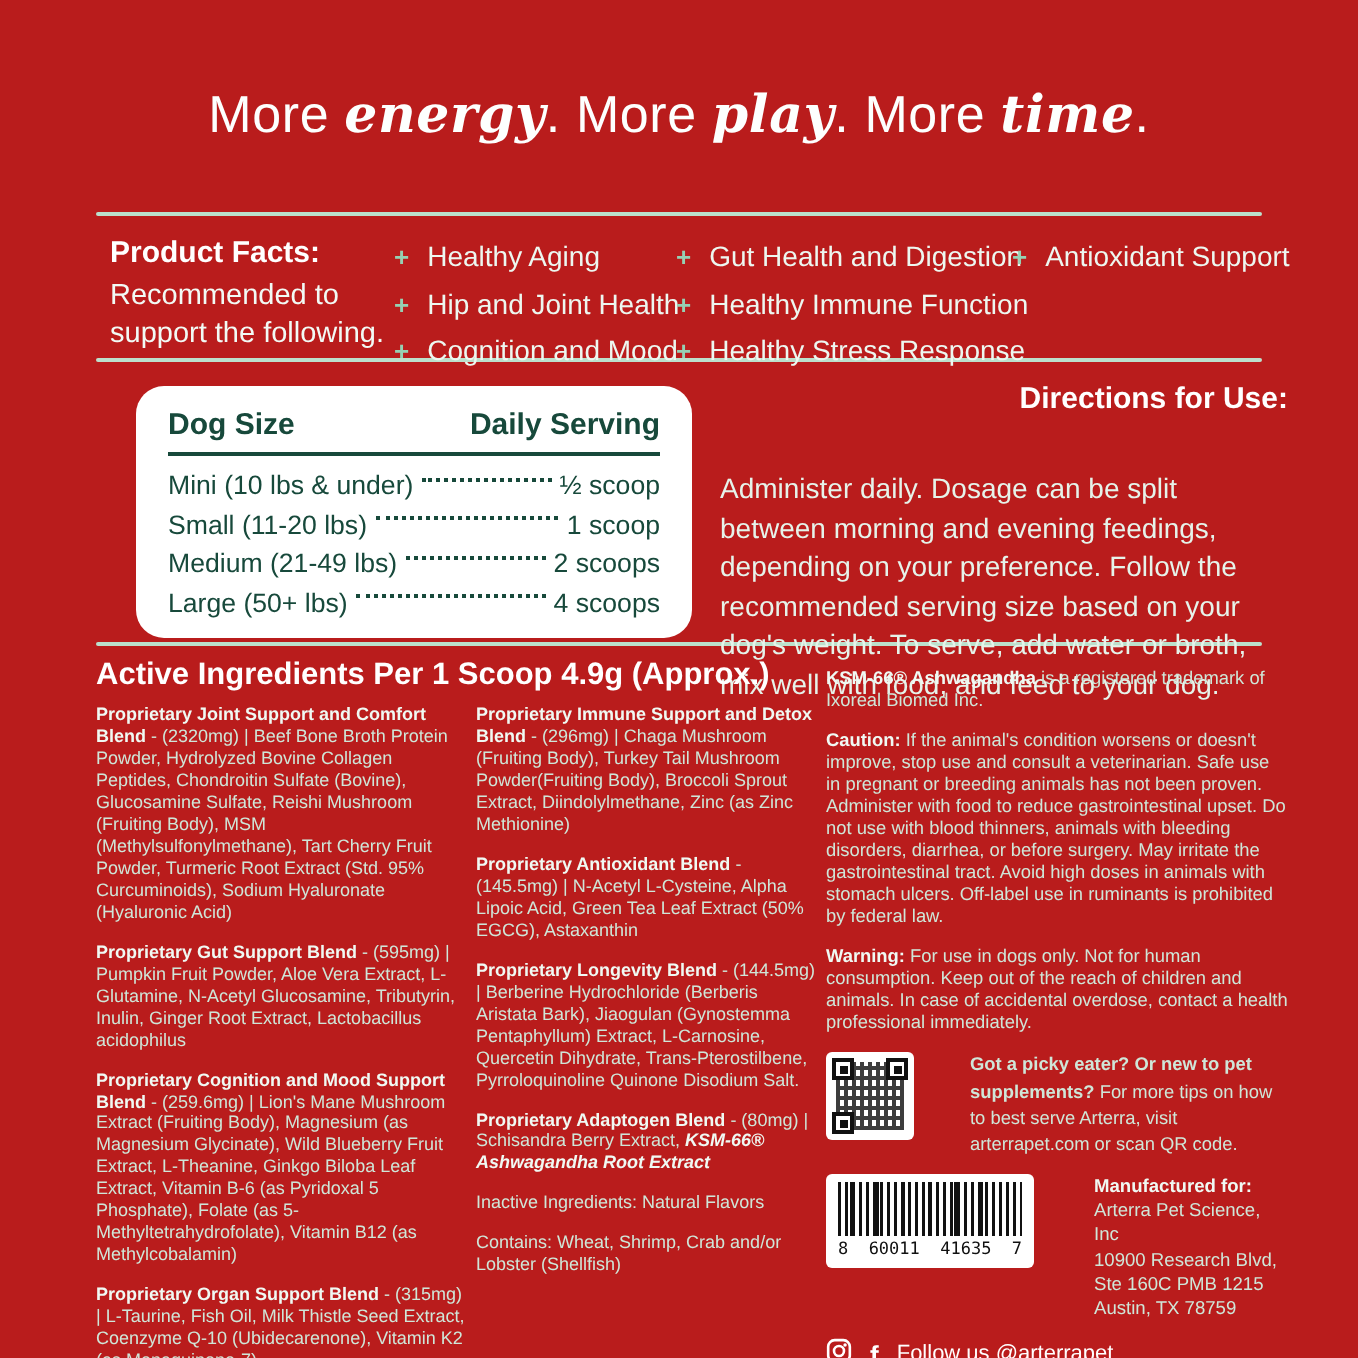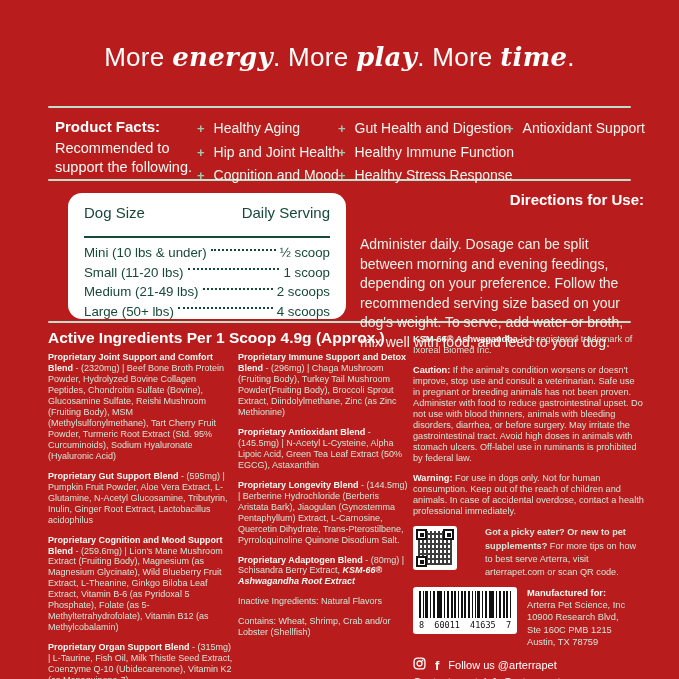--- a/index.html
+++ b/index.html
@@ -19,22 +19,22 @@
   
   .pf-block { position:absolute; left:55px; top:117px; width:155px; font-size:14.5px; line-height:1.32; color:#F2FAF5; }
   .pf-title { font-weight:bold; font-size:15px; margin-bottom:2px; color:#FFFFFF; }
   .benefit-col { position:absolute; top:120px; font-size:14px; color:#EDF7F0; }
   #bcol1 { left:197px; } #bcol2 { left:338px; } #bcol3 { left:506px; }
   .benefit { display:flex; gap:9px; margin-bottom:7.5px; align-items:baseline; }
   .plus { color:#96D0B3; font-weight:bold; font-size:13px; }
   
   .dog-box { position:absolute; left:68px; top:193px; width:278px; height:126px;
     background:#FFFFFF; border-radius:14px; padding:11px 16px 8px; color:#17493B; }
-  .dt-head { display:flex; justify-content:space-between; font-weight:normal; font-size:15px;
-    padding-bottom:15px; border-bottom:2px solid #17493B; margin-bottom:7px; }
+  .dt-head { display:flex; justify-content:space-between; font-weight:bold; font-size:15px;
+    padding-bottom:5px; border-bottom:2px solid #17493B; margin-bottom:7px; }
   .dt-row { display:flex; align-items:center; font-size:13.3px; margin-bottom:4.5px; }
   .dt-dots { flex:1; border-bottom:2px dotted #17493B; margin:0 4px; transform:translateY(-3px); }
   
   .directions { position:absolute; left:360px; top:191px; width:284px; }
   .dir-title { font-weight:bold; font-size:15px; color:#FFFFFF; margin-bottom:8px;text-align:right; }
   .dir-body { font-size:14px; line-height:1.4; color:#E6F3EA;margin-top:27px; }
   
   .ai-title { position:absolute; left:48px; top:329px; font-weight:bold; font-size:15.5px; color:#FFFFFF; }
   .ing-col { position:absolute; font-size:9px; line-height:1.22; color:#CFE6D8; }
   #icol1 { left:48px;  top:352px; width:185px; }
@@ -55,21 +55,21 @@
   .qr-tl { top:3px; left:3px; } .qr-tr { top:3px; right:3px; } .qr-bl { bottom:3px; left:3px; }
   .qr-text { font-size:9.2px; line-height:1.42; }
   
   .bc-row { display:flex; gap:10px; margin-bottom:9px; }
   .barcode { width:104px; height:47px; background:#fff; border-radius:3px; padding:4px 6px 3px; flex:0 0 auto; }
   .bars { height:27px;
     background-image:repeating-linear-gradient(90deg,#111 0 1.5px,transparent 1.5px 3.5px),
                      repeating-linear-gradient(90deg,transparent 0 6px,#111 6px 7.5px,transparent 7.5px 13px); }
   .bc-digits { display:flex; justify-content:space-between; margin-top:2px;
     font-family:"DejaVu Sans Mono", monospace; font-size:8.5px; color:#111; }
-  .mfg { font-size:9.3px; line-height:1.32; }
+  .mfg { font-size:9.3px; line-height:1.32;margin-left:20px; }
   .mfg b { display:block; color:#F0F9F3; }
   
   .social-row { display:flex; align-items:center; gap:9px; margin-top:3px; font-size:11px; color:#FFFFFF; }
   .fb-glyph { font-weight:bold; font-size:13px; line-height:1; }
   .contact { font-size:11px; color:#FFFFFF; margin-top:3px; }
 </style>
 </head>
 <body>
 
 <div class="label">

